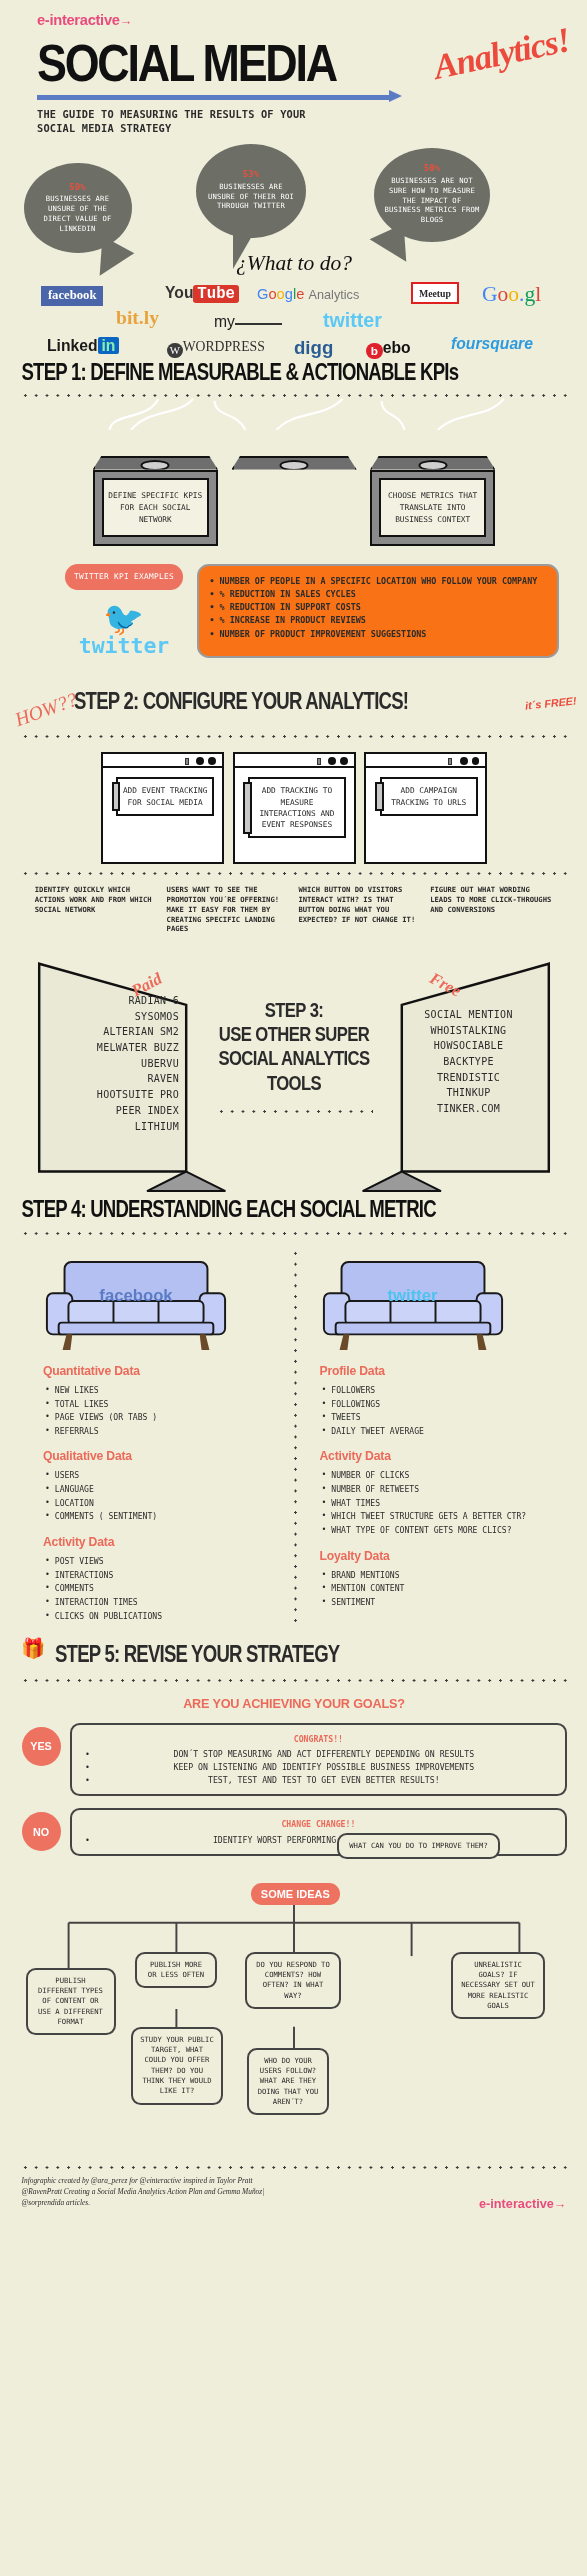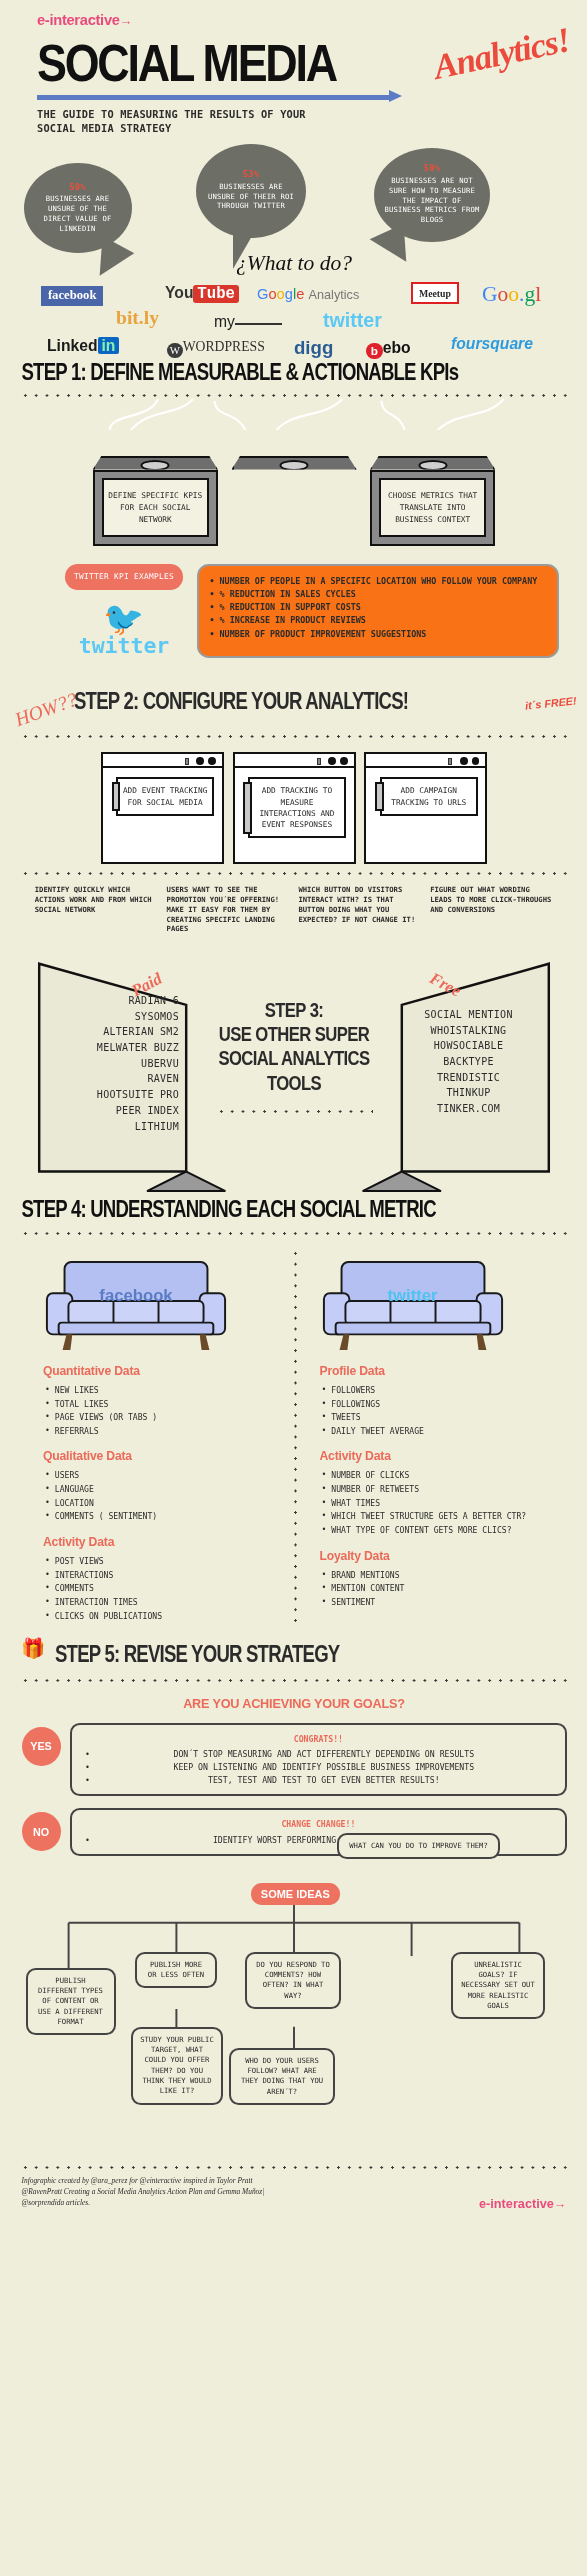--- a/index.html
+++ b/index.html
@@ -591,21 +591,21 @@
 
     <div class="pillbox" style="left:337px; top:-29px; width:163px;">
       <span>WHAT CAN YOU DO TO IMPROVE THEM?</span>
     </div>
     <div class="pillred" style="left:251px; top:21.5px;">SOME IDEAS</div>
 
     <div class="pillbox" style="left:25.5px; top:106px; width:90px;">PUBLISH DIFFERENT TYPES OF CONTENT OR USE A DIFFERENT FORMAT</div>
     <div class="pillbox" style="left:135px; top:90px; width:82px;">PUBLISH MORE OR LESS OFTEN</div>
     <div class="pillbox" style="left:131px; top:165px; width:92px;">STUDY YOUR PUBLIC TARGET, WHAT COULD YOU OFFER THEM? DO YOU THINK THEY WOULD LIKE IT?</div>
     <div class="pillbox" style="left:245px; top:90px; width:96px;">DO YOU RESPOND TO COMMENTS? HOW OFTEN? IN WHAT WAY?</div>
-    <div class="pillbox" style="left:229px; top:186px; width:106px;">WHO DO YOUR USERS FOLLOW? WHAT ARE THEY DOING THAT YOU AREN´T?</div>
+    <div class="pillbox" style="left:247px; top:186px; width:82px;">WHO DO YOUR USERS FOLLOW? WHAT ARE THEY DOING THAT YOU AREN´T?</div>
     <div class="pillbox" style="left:451px; top:90px; width:94px;">UNREALISTIC GOALS? IF NECESSARY SET OUT MORE REALISTIC GOALS</div>
   </div>
 
   <div class="footdots"></div>
   <div class="footer">
     <div class="ln">Infographic created by @ara_perez for @einteractive inspired in Taylor Pratt</div>
     <div class="ln">@RavenPratt Creating a Social Media Analytics Action Plan and Gemma Muñoz|</div>
     <div class="ln">@sorprendida articles.</div>
     <div class="brandf"><span>e-interactive</span><span>→</span></div>
   </div>

